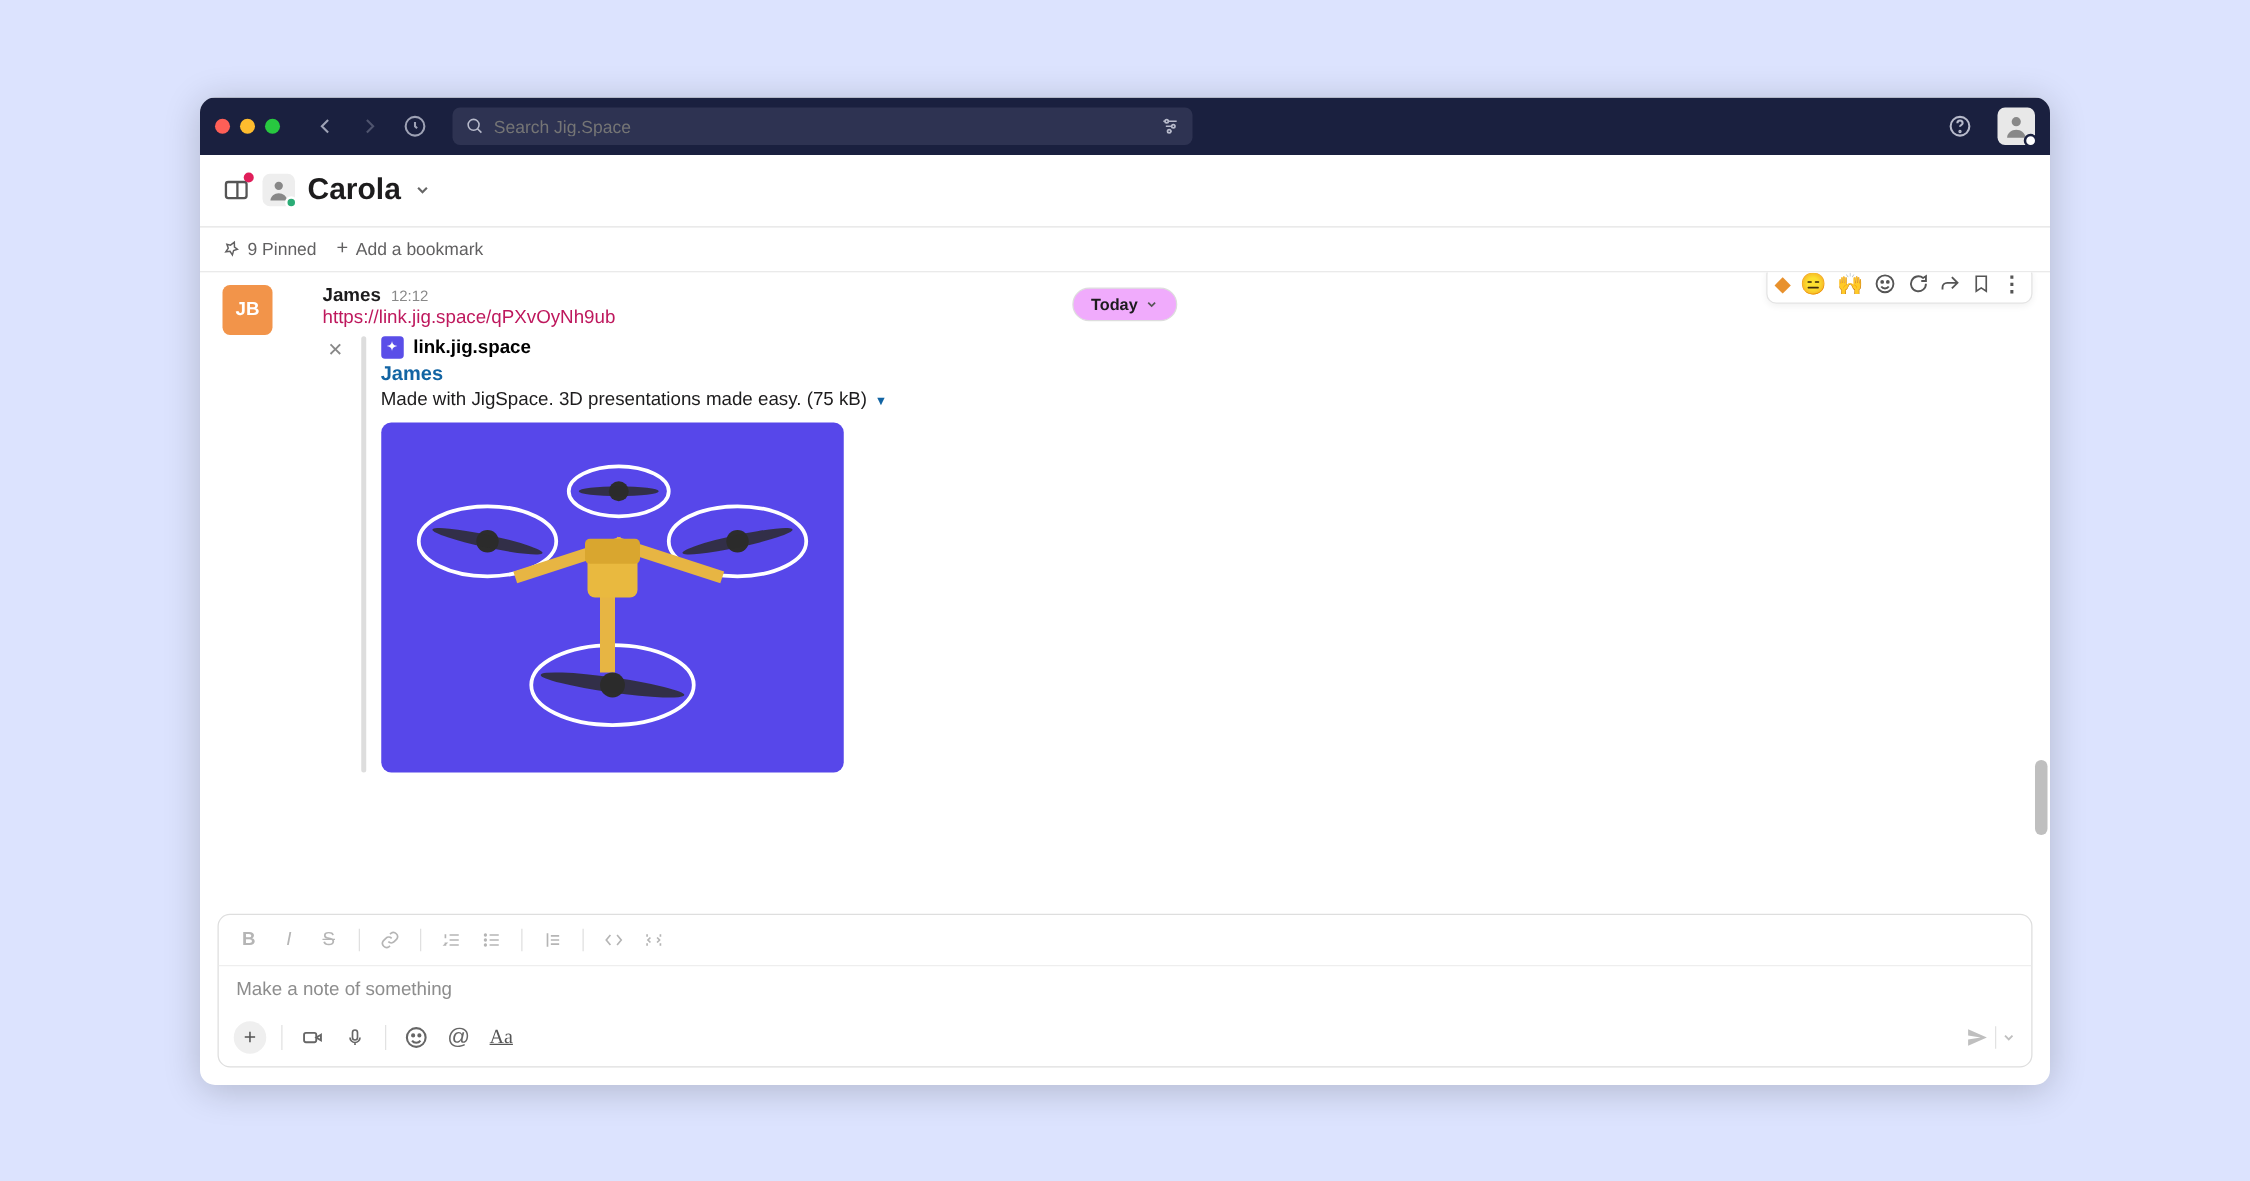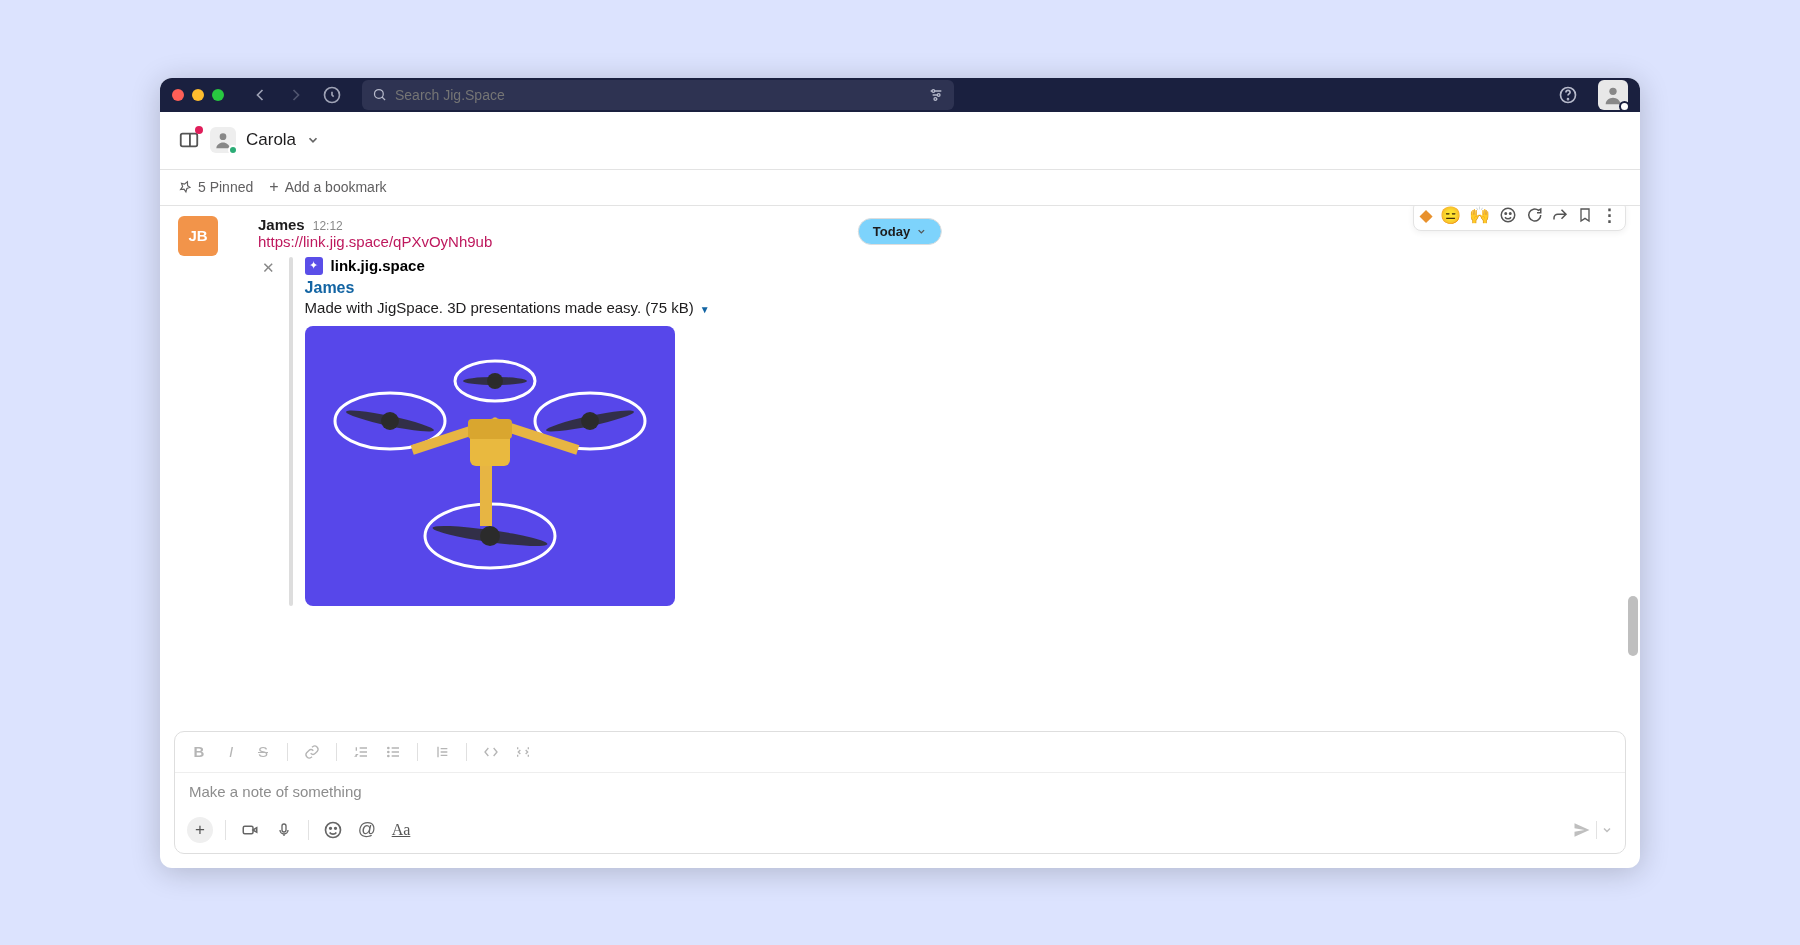--- a/index.html
+++ b/index.html
@@ -1,45 +1,45 @@
 <!DOCTYPE html>
 <html><head>
 <meta charset="utf-8">
 <style>
 * { margin:0; padding:0; box-sizing:border-box; font-family:-apple-system,BlinkMacSystemFont,"Segoe UI",Helvetica,Arial,sans-serif; }
 body { background:#dce3fe; width:1800px; height:945px; display:flex; align-items:center; justify-content:center; }
 .outershell { position:absolute; inset:0; background:#dde3fe; border-radius:40px; }
 
 .window { position:absolute; left:233px; top:25px; width:1051px; height:747px; background:#fff; border-radius:12px; overflow:hidden; box-shadow:0 4px 30px rgba(0,0,0,.2); display:flex; flex-direction:column; }
 
-.titlebar { height:34px; background:#1a203f; display:flex; align-items:center; padding:0 12px; gap:8px; }
+.titlebar { height:46px; background:#1a203f; display:flex; align-items:center; padding:0 12px; gap:8px; }
 .traffic { display:flex; gap:8px; margin-right:14px; }
 .dot { width:12px; height:12px; border-radius:50%; }
 .red{background:#fe5f57}.yellow{background:#febc2e}.green{background:#28c840}
 .navbtn { width:28px; height:28px; display:flex; align-items:center; justify-content:center; color:#9ea2b5; cursor:pointer; }
 .navbtn.dim{opacity:.4}
 .searchbar { flex:1; margin:0 8px; height:30px; background:#2e3352; border-radius:6px; display:flex; align-items:center; padding:0 10px; color:#b7bacb; gap:8px; max-width:680px; }
 .searchbar input { flex:1; background:none; border:none; outline:none; color:#b7bacb; font-size:14px; }
 .searchright{margin-left:auto; color:#b7bacb;}
 .helpbtn { width:28px; height:28px; display:flex; align-items:center; justify-content:center; color:#b7bacb; margin:0 4px;}
 .avatar-top { width:30px; height:30px; background:#e8e8e8; border-radius:6px; position:relative; margin-left:4px; display:flex; align-items:center; justify-content:center;}
 .avatar-top .presence{position:absolute;right:-2px;bottom:-2px;width:11px;height:11px;border-radius:50%;background:#fff;border:2px solid #1a203f;}
 
 .chanhdr { height:58px; border-bottom:1px solid #e3e3e3; display:flex; align-items:center; padding:0 18px; gap:10px; }
 .splitbtn { width:22px; height:22px; color:#555; position:relative;}
 .splitbtn .notif{position:absolute;top:-3px;right:-3px;width:8px;height:8px;border-radius:50%;background:#e01e5a;}
 .chan-av{width:26px;height:26px;border-radius:6px;background:#eee;position:relative;display:flex;align-items:center;justify-content:center;}
 .chan-av .on{position:absolute;right:-2px;bottom:-2px;width:10px;height:10px;border-radius:50%;background:#2bac76;border:2px solid #fff;}
-.chan-name{font-weight:400;font-size:17px;color:#1d1c1d;}
+.chan-name{font-weight:700;font-size:24px;color:#1d1c1d;}
 .chev{color:#666;}
 
 .pinbar{height:36px;border-bottom:1px solid #e3e3e3;display:flex;align-items:center;padding:0 18px;gap:16px;color:#616061;font-size:14px;}
 
 .msgarea{flex:1;overflow:auto;position:relative;padding:6px 18px 12px;background:#fff;}
-.todaypill{position:absolute;left:50%;top:12px;transform:translateX(-50%);background:#7dd3fc;border:1px solid #ddd;border-radius:18px;padding:5px 14px;font-size:13px;font-weight:700;color:#1d1c1d;display:flex;align-items:center;gap:6px;}
+.todaypill{position:absolute;left:50%;top:12px;transform:translateX(-50%);background:#f0abfc;border:1px solid #ddd;border-radius:18px;padding:5px 14px;font-size:13px;font-weight:700;color:#1d1c1d;display:flex;align-items:center;gap:6px;}
 .msg{display:flex;gap:10px;margin-top:4px;}
 .msgav{width:40px;height:40px;border-radius:6px;background:#f2944a;color:#fff;font-weight:700;display:flex;align-items:center;justify-content:center;font-size:15px;flex-shrink:0;}
 .msgbody{flex:1;margin-left:30px;}
 .msghead{display:flex;align-items:baseline;gap:8px;}
 .sender{font-weight:800;font-size:15px;color:#1d1c1d;}
 .time{font-size:12px;color:#888;}
 .link{color:#be185d;font-size:15px;}
 .unfurl{margin-top:6px;display:flex;gap:10px;}
 .closex{color:#888;font-size:15px;padding:2px 4px;cursor:pointer;}
 .bar{width:4px;background:#dddddd;border-radius:2px;}
@@ -152,21 +152,21 @@
             <path d="M6 9l6 6 6-6"></path>
           </svg>
     </span>
   </div>
 
   <div class="pinbar">
     <span style="display:flex;align-items:center;gap:6px;">
       <svg width="14" height="14" viewBox="0 0 24 24" fill="none" stroke="currentColor" stroke-width="2">
             <path d="M12 2l3 6 5 1-4 4 1 6-5-3-5 3 1-6-4-4 5-1z" transform="rotate(25 12 12)"></path>
           </svg>
-      <span>5 Pinned</span>
+      <span>9 Pinned</span>
     </span>
     <span style="display:flex;align-items:center;gap:6px;">
       <span style="font-size:16px;">+</span>
       <span>Add a bookmark</span>
     </span>
   </div>
 
   <div class="msgarea">
     <div class="react-strip">
       <span style="color:#e8912d">◆</span>

